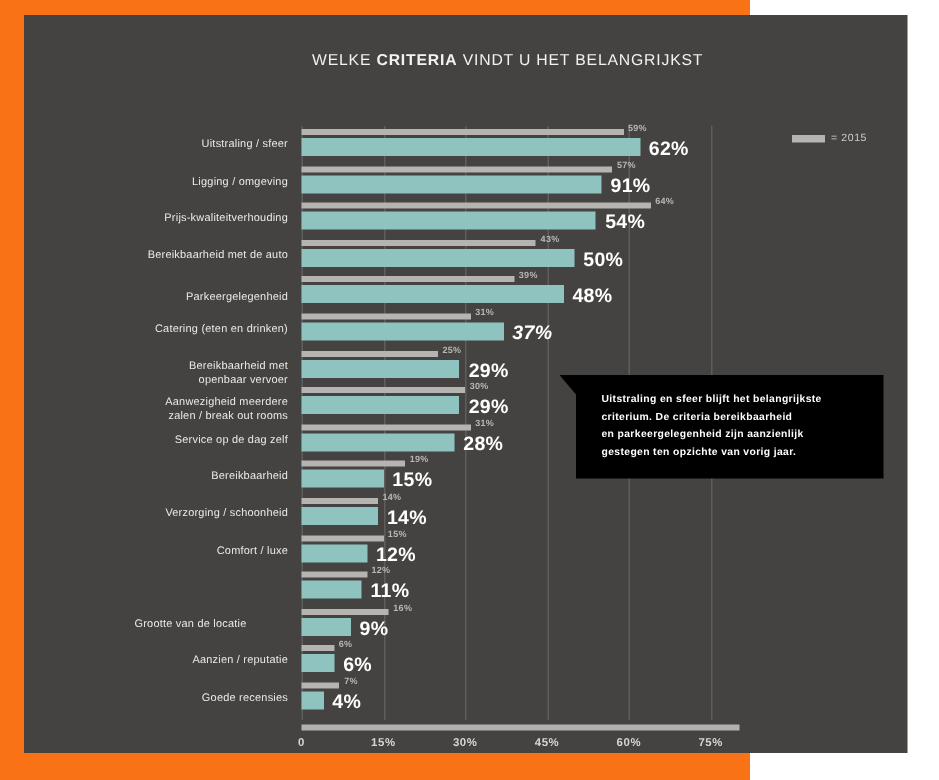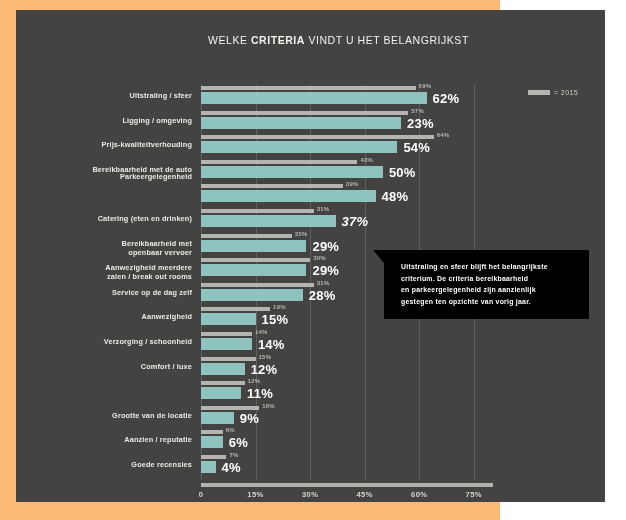--- a/index.html
+++ b/index.html
@@ -10,21 +10,21 @@
   body {
     width: 626px;
     height: 520px;
     font-family: "Liberation Sans", sans-serif;
     overflow: hidden;
   }
   #root {
     position: relative;
     width: 500px;
     height: 520px;
-    background: #fdba74;
+    background: #f97316;
   }
   .panel {
     position: absolute;
     left: 16px;
     top: 10px;
     width: 589px;
     height: 492px;
     background: #454341;
   }
 
@@ -122,21 +122,21 @@
   }
   .cat-label {
     position: absolute;
     right: 6px;
     width: 130px;
     text-align: right;
     color: #eceae6;
     font-size: 7.3px;
     line-height: 9px;
     letter-spacing: 0.15px;
-    font-weight: bold;
+    font-weight: normal;
   }
 
   .bar-prev {
     position: absolute;
     height: 4px;
     background: #b6b4b1;
   }
   .bar-curr {
     position: absolute;
     height: 12px;
@@ -209,47 +209,47 @@
           </div>
           <div class="cat-label" style="top: 31.6px;">
             <div>Ligging / omgeving</div>
           </div>
           <div class="cat-label" style="top: 56.2px;">
             <div>Prijs-kwaliteitverhouding</div>
           </div>
           <div class="cat-label" style="top: 80.8px;">
             <div>Bereikbaarheid met de auto</div>
           </div>
-          <div class="cat-label" style="top: 88px;">
+          <div class="cat-label" style="top: 109px;">
             <div>Parkeergelegenheid</div>
           </div>
           <div class="cat-label" style="top: 130px;">
             <div>Catering (eten en drinken)</div>
           </div>
           <div class="cat-label" style="top: 179.2px;">
             <div>Aanwezigheid meerdere</div>
             <div>zalen / break out rooms</div>
           </div>
           <div class="cat-label" style="top: 154.6px;">
             <div>Bereikbaarheid met</div>
             <div>openbaar vervoer</div>
           </div>
           <div class="cat-label" style="top: 203.8px;">
             <div>Service op de dag zelf</div>
           </div>
           <div class="cat-label" style="top: 228.4px;">
-            <div>Aanwezigheid</div>
+            <div>Bereikbaarheid</div>
           </div>
           <div class="cat-label" style="top: 253px;">
             <div>Verzorging / schoonheid</div>
           </div>
           <div class="cat-label" style="top: 277.6px;">
             <div>Comfort / luxe</div>
           </div>
-          <div class="cat-label" style="top: 326.8px;">
+          <div class="cat-label" style="top: 326.8px; text-align: center;">
             <div>Grootte van de locatie</div>
           </div>
           <div class="cat-label" style="top: 351.4px; text-align: right;">
             <div>Aanzien / reputatie</div>
           </div>
           <div class="cat-label" style="top: 376px;">
             <div>Goede recensies</div>
           </div>
         </div>
       <div class="plot">
@@ -259,21 +259,21 @@
           <div class="gridline" style="left: 163.688px;"></div>
           <div class="gridline" style="left: 218.25px;"></div>
           <div class="gridline" style="left: 272.812px;"></div>
           <div class="bar-prev" style="top: 2px; left: 0px; width: 214.613px;"></div>
           <div class="val-prev" style="top: -1px; left: 217.613px;">59%</div>
           <div class="bar-curr" style="top: 8px; left: 0px; width: 225.525px;"></div>
           <div class="val-curr" style="top: 7px; left: 231.525px;">62%</div>
           <div class="bar-prev" style="top: 26.6px; left: 0px; width: 207.338px;"></div>
           <div class="val-prev" style="top: 23.6px; left: 210.338px;">57%</div>
           <div class="bar-curr" style="top: 32.6px; left: 0px; width: 200.062px;"></div>
-          <div class="val-curr" style="top: 31.6px; left: 206.062px;">23%</div>
+          <div class="val-curr" style="top: 31.6px; left: 206.062px;">91%</div>
           <div class="bar-prev" style="top: 51.2px; left: 0px; width: 232.8px;"></div>
           <div class="val-prev" style="top: 48.2px; left: 235.8px;">64%</div>
           <div class="bar-curr" style="top: 57.2px; left: 0px; width: 196.425px;"></div>
           <div class="val-curr" style="top: 56.2px; left: 202.425px;">54%</div>
           <div class="bar-prev" style="top: 75.8px; left: 0px; width: 156.412px;"></div>
           <div class="val-prev" style="top: 72.8px; left: 159.412px;">43%</div>
           <div class="bar-curr" style="top: 81.8px; left: 0px; width: 181.875px;"></div>
           <div class="val-curr" style="top: 80.8px; left: 187.875px;">50%</div>
           <div class="bar-prev" style="top: 100.4px; left: 0px; width: 141.862px;"></div>
           <div class="val-prev" style="top: 97.4px; left: 144.862px;">39%</div>

